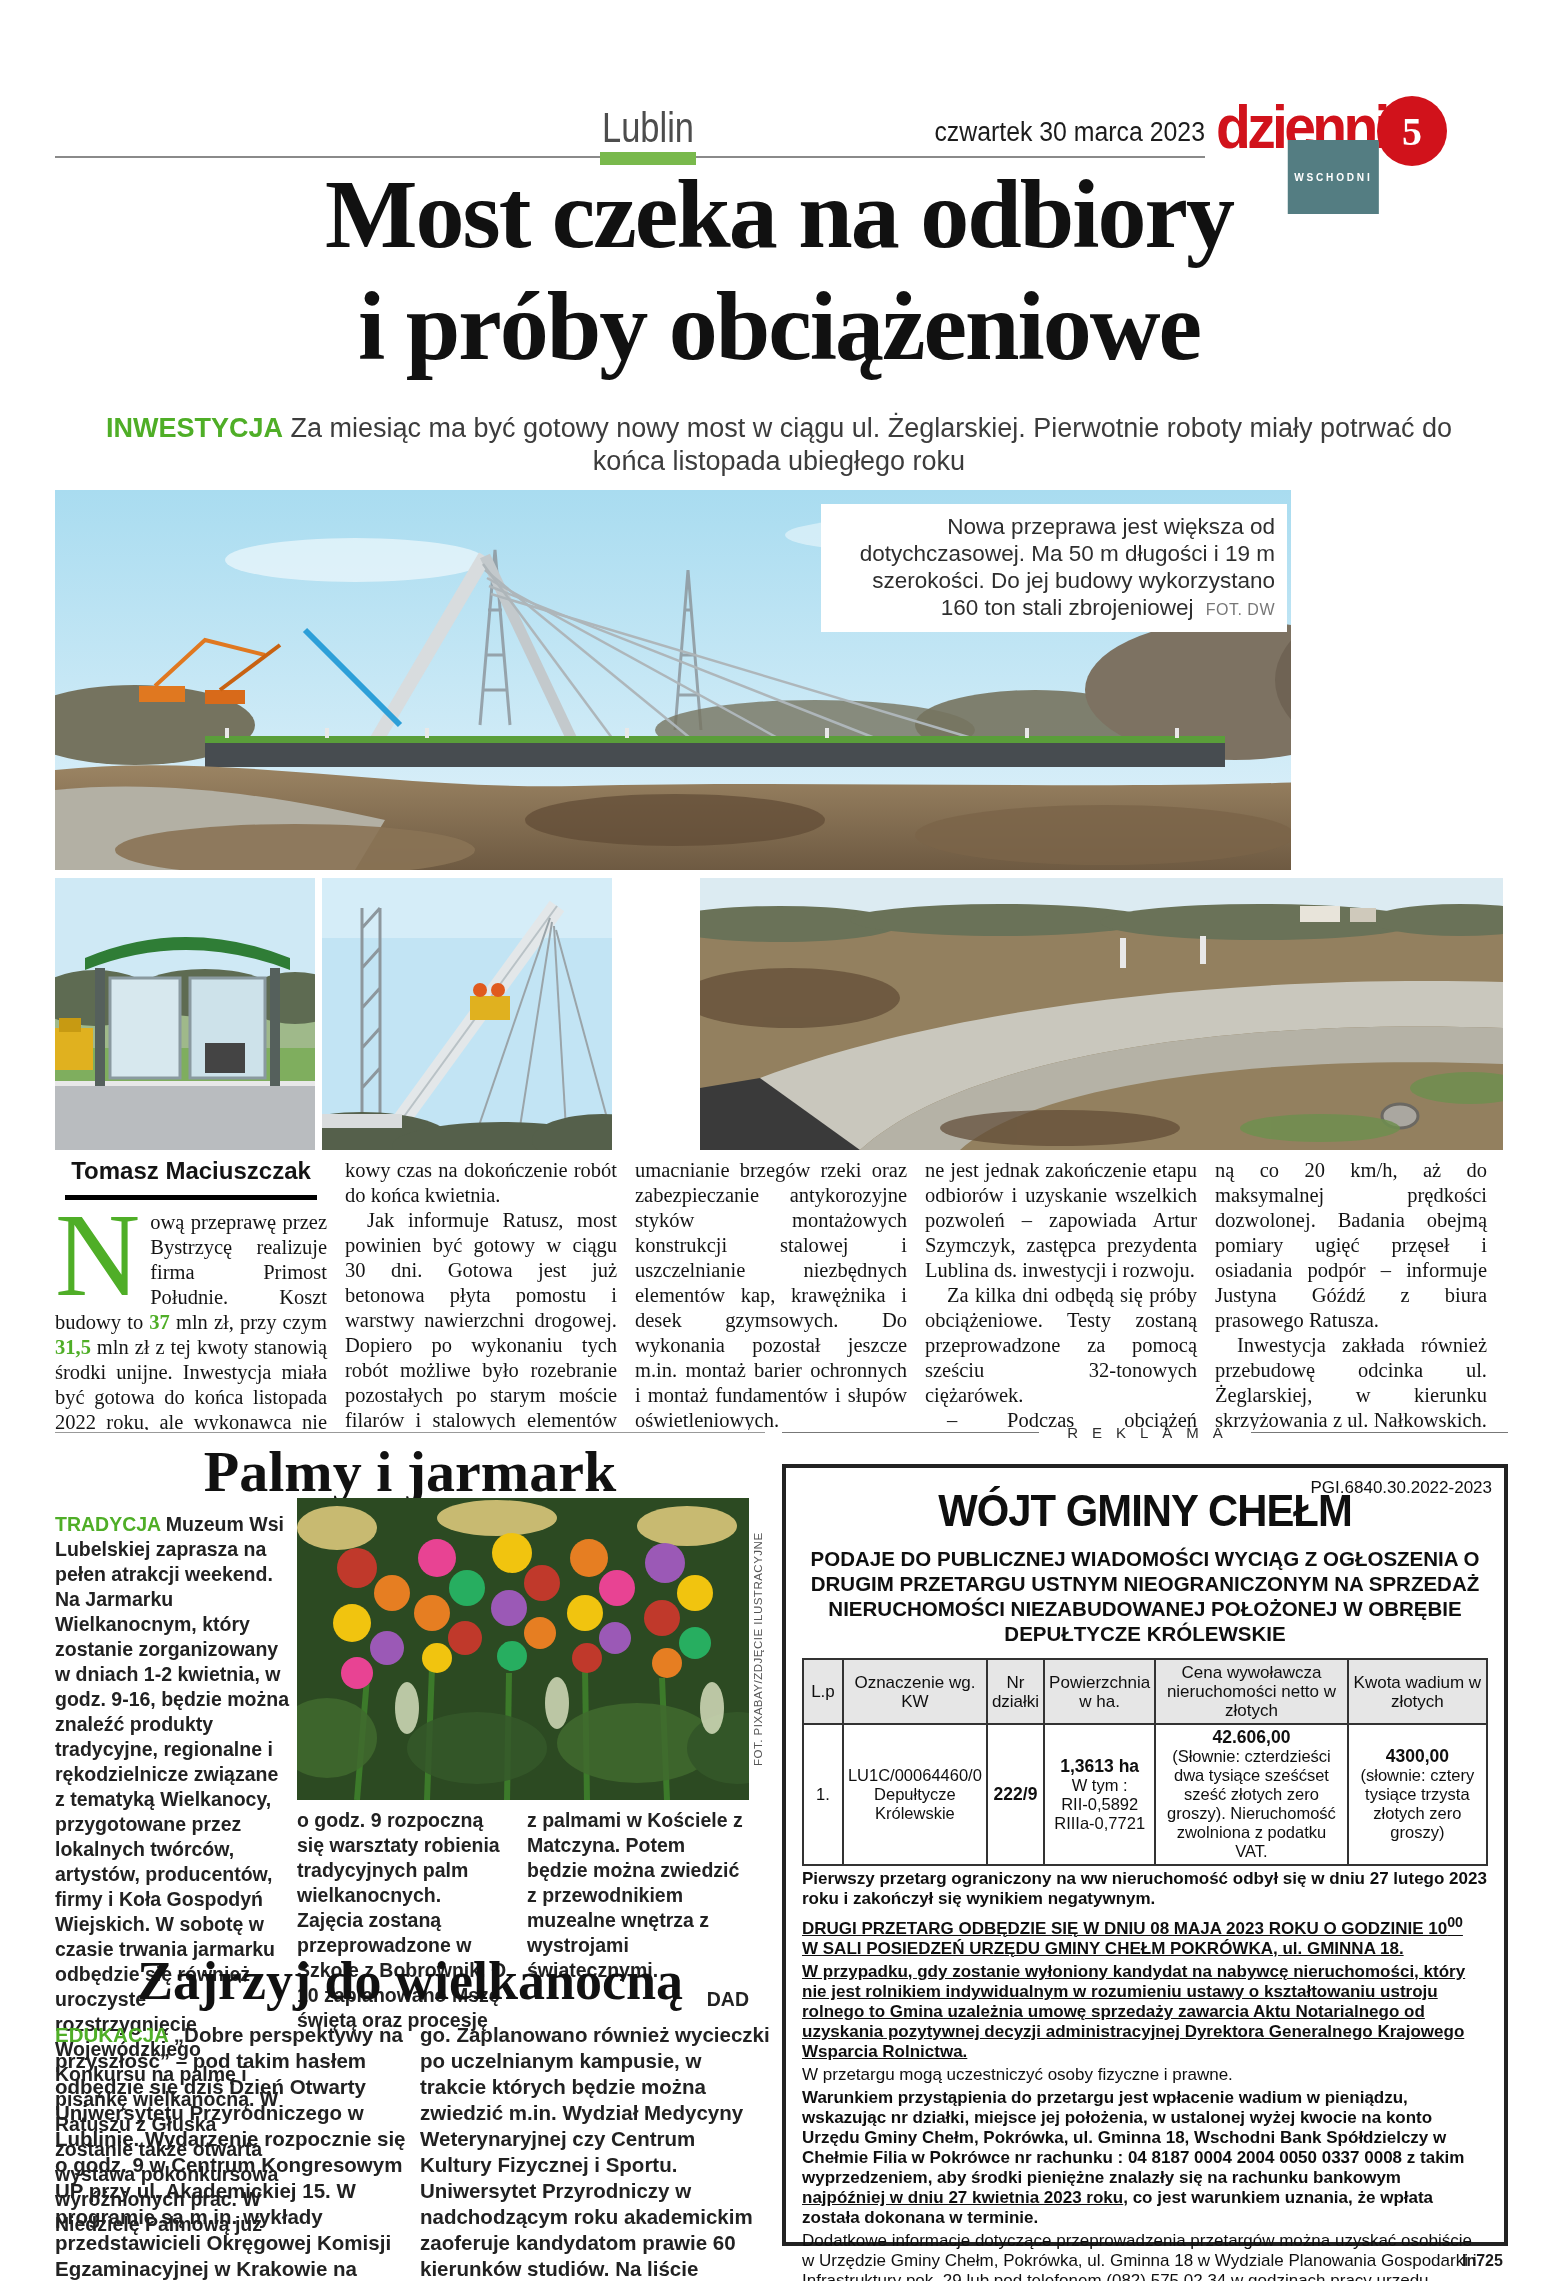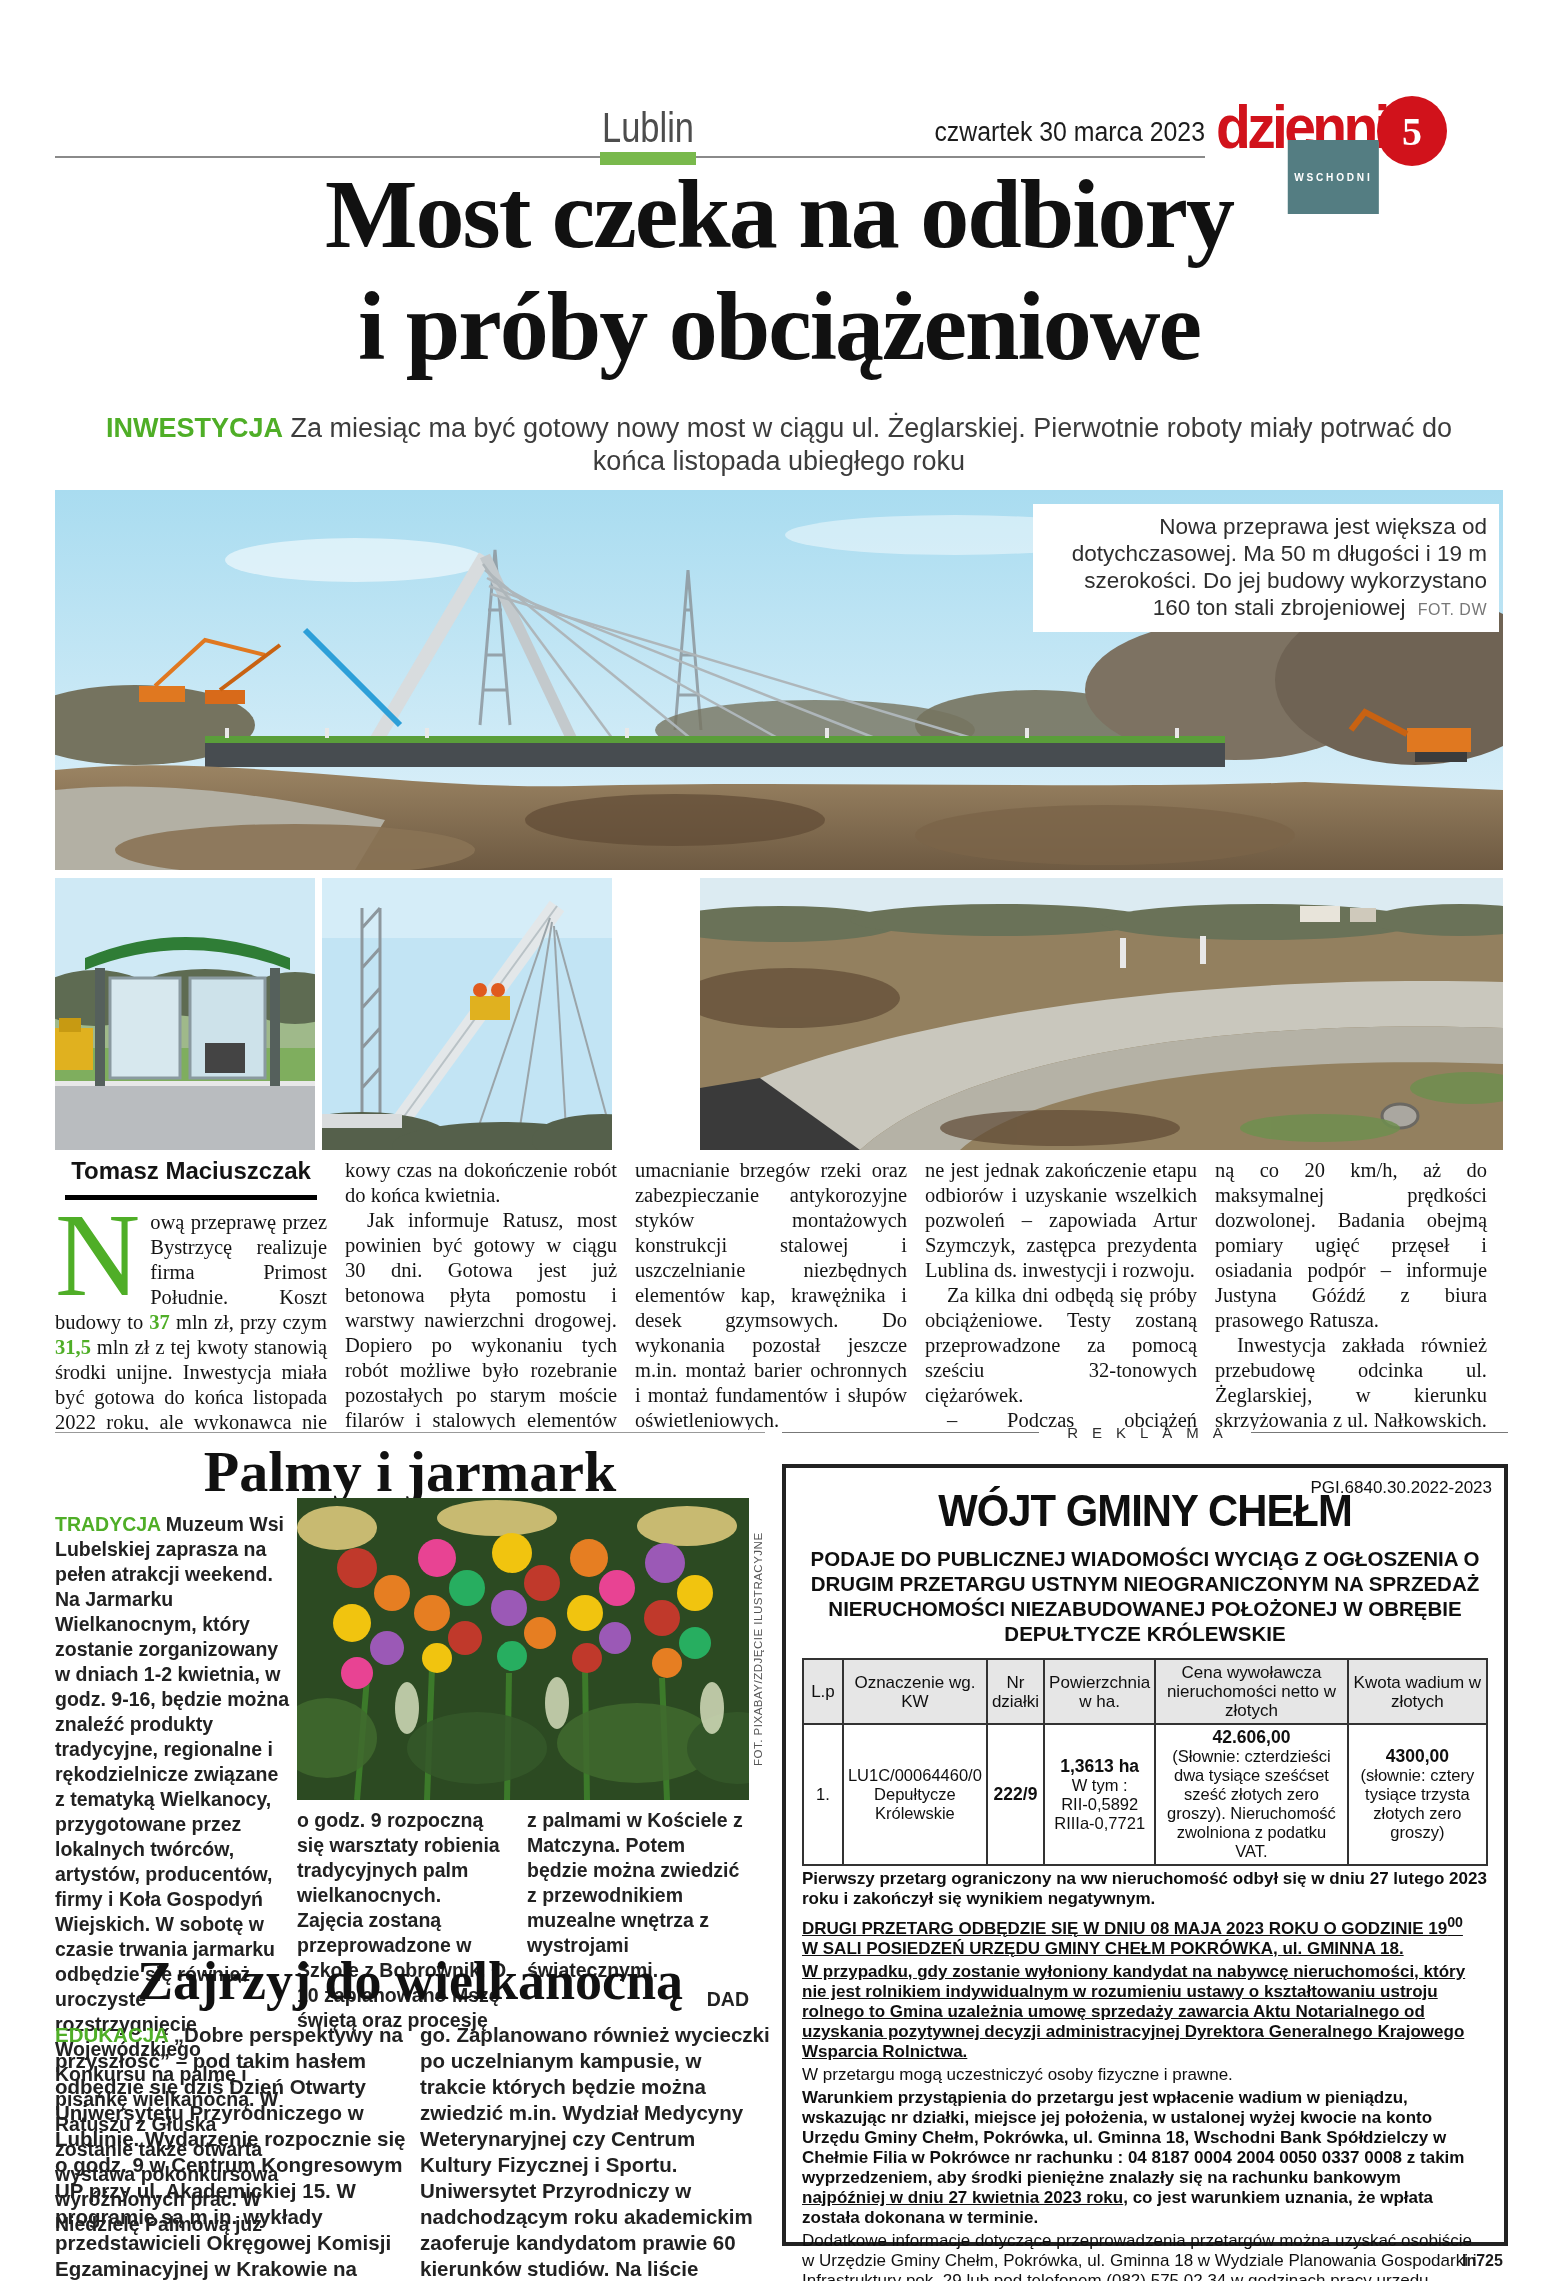--- a/index.html
+++ b/index.html
@@ -15,21 +15,21 @@
   .logo-sub{position:absolute;left:78px;top:48px;font-size:11px;letter-spacing:3px;color:#fff;padding:2px 7px;font-weight:700;}
   .page-circle{left:1377px;top:96px;width:70px;height:70px;border-radius:50%;color:#fff;font-size:40px;font-weight:700;display:flex;align-items:center;justify-content:center;font-family:"Liberation Serif",serif;}
 
   
   .headline{left:55px;top:158px;width:1448px;text-align:center;font-family:"Liberation Serif",serif;font-weight:700;font-size:98px;line-height:112px;color:#111;letter-spacing:-2px;}
   .lead{left:79px;top:412px;width:1400px;text-align:center;font-size:27px;line-height:33px;color:#3c3c3c;font-weight:400;}
   .lead .kicker{font-weight:700;}
 
   
   .photo{overflow:hidden;background:#cde;}
-  .main-photo{left:55px;top:490px;width:1448px;height:380px;}
+  .main-photo{left:55px;top:490px;width:1236px;height:380px;}
   .photo-caption{position:absolute;right:4px;top:14px;width:442px;background:#fff;padding:9px 12px;font-size:22.5px;line-height:27px;text-align:right;color:#2e2e2e;}
   .photo-caption .credit{font-size:16px;color:#777;letter-spacing:.5px;margin-left:6px;}
   .p-busstop{left:55px;top:878px;width:260px;height:272px;}
   .p-pylon{left:322px;top:878px;width:290px;height:272px;}
   .p-road{left:700px;top:878px;width:803px;height:272px;}
   .p-palms{left:297px;top:1498px;width:452px;height:302px;}
   .v-credit{left:752px;top:1498px;height:302px;width:18px;font-size:11.5px;color:#555;letter-spacing:.5px;writing-mode:vertical-rl;transform:rotate(180deg);text-align:center;}
 
   
   .cols{left:55px;top:1158px;width:1435px;height:272px;display:flex;gap:18px;overflow:hidden;}
@@ -395,21 +395,21 @@
       </td>
       <td>
         <div class="b">4300,00</div>
         <div>(słownie: cztery tysiące trzysta złotych zero groszy)</div>
       </td>
     </tr>
   </tbody>
     </table>
   <p class="ad-b">Pierwszy przetarg ograniczony na ww nieruchomość odbył się w dniu 27 lutego 2023 roku i zakończył się wynikiem negatywnym.</p>
   <p class="ad-b">
-    <span class="ad-u"><span>DRUGI PRZETARG ODBĘDZIE SIĘ W DNIU 08 MAJA 2023 ROKU O GODZINIE  19</span><sup>00</sup></span><br>
+    <span class="ad-u"><span>DRUGI PRZETARG ODBĘDZIE SIĘ W DNIU 08 MAJA 2023 ROKU O GODZINIE  10</span><sup>00</sup></span><br>
     <span class="ad-u">W SALI POSIEDZEŃ  URZĘDU GMINY CHEŁM POKRÓWKA, ul. GMINNA 18.</span>
   </p>
   <p class="ad-b ad-u">W przypadku, gdy zostanie wyłoniony kandydat na nabywcę nieruchomości, który nie jest rolnikiem indywidualnym w rozumieniu ustawy o kształtowaniu ustroju rolnego to Gmina uzależnia umowę sprzedaży zawarcia Aktu Notarialnego od uzyskania pozytywnej  decyzji administracyjnej Dyrektora Generalnego Krajowego Wsparcia Rolnictwa.</p>
   <p>W przetargu mogą uczestniczyć osoby fizyczne i prawne.</p>
   <p class="ad-b">
     <span>Warunkiem przystąpienia do przetargu jest wpłacenie wadium w pieniądzu, wskazując nr  działki, miejsce jej położenia, w ustalonej wyżej kwocie na konto Urzędu Gminy Chełm,  Pokrówka, ul. Gminna 18, Wschodni Bank Spółdzielczy w Chełmie Filia w Pokrówce nr  rachunku :  04 8187 0004 2004 0050 0337 0008 z takim wyprzedzeniem, aby środki  pieniężne  znalazły się na rachunku bankowym </span><span class="ad-u">najpóźniej w dniu 27 kwietnia 2023 roku</span><span>, co jest warunkiem uznania, że wpłata została dokonana w terminie.</span>
   </p>
   <p>Dodatkowe informacje dotyczące przeprowadzenia przetargów można uzyskać osobiście w Urzędzie Gminy Chełm, Pokrówka, ul. Gminna 18  w Wydziale Planowania Gospodarki i Infrastruktury pok. 29 lub pod telefonem (082) 575  02 34 w godzinach pracy urzędu.</p>
 
 </div>

